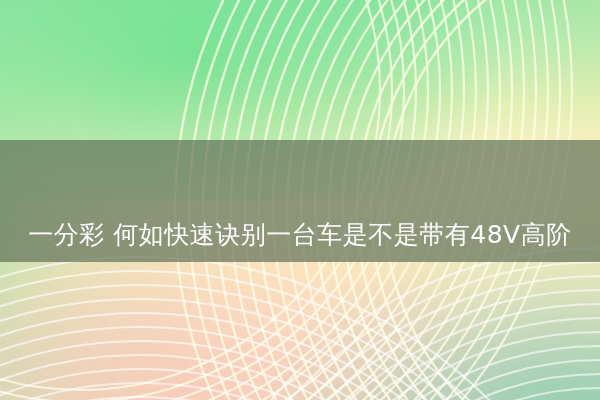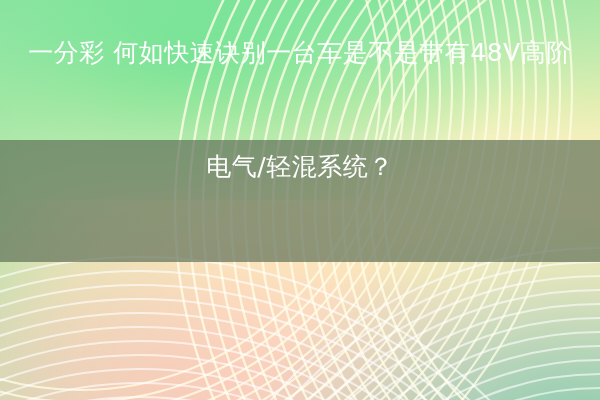--- a/index.html
+++ b/index.html
@@ -106,21 +106,21 @@
   #caption-band {
     position: absolute;
     left: 0;
     top: 140px;
     width: 600px;
     height: 122px;
     background: rgba(96,112,88,0.70);
     display: flex;
     flex-direction: column;
     align-items: center;
-    justify-content: flex-end;
+    justify-content: flex-start;
     box-sizing: border-box;
     padding: 0 6px;
   }
   #caption-text {
     color: #ffffff;
     font-size: 25px;
     line-height: 38px;
     letter-spacing: 0.5px;
     text-align: center;
     font-weight: 400;
@@ -225,17 +225,16 @@
         <circle cx="450" cy="450" r="404"></circle>
         <circle cx="450" cy="450" r="418"></circle>
         <circle cx="450" cy="450" r="432"></circle>
       </g>
     </svg>
   </div>
 
   <div id="caption-band">
     <div id="caption-text">
       <span class="cap-line">一分彩 何如快速诀别一台车是不是带有48V高阶</span>
-      <span class="cap-line">电气/轻混系统？</span>
     </div>
   </div>
 
 </div>
 
 </body></html>

